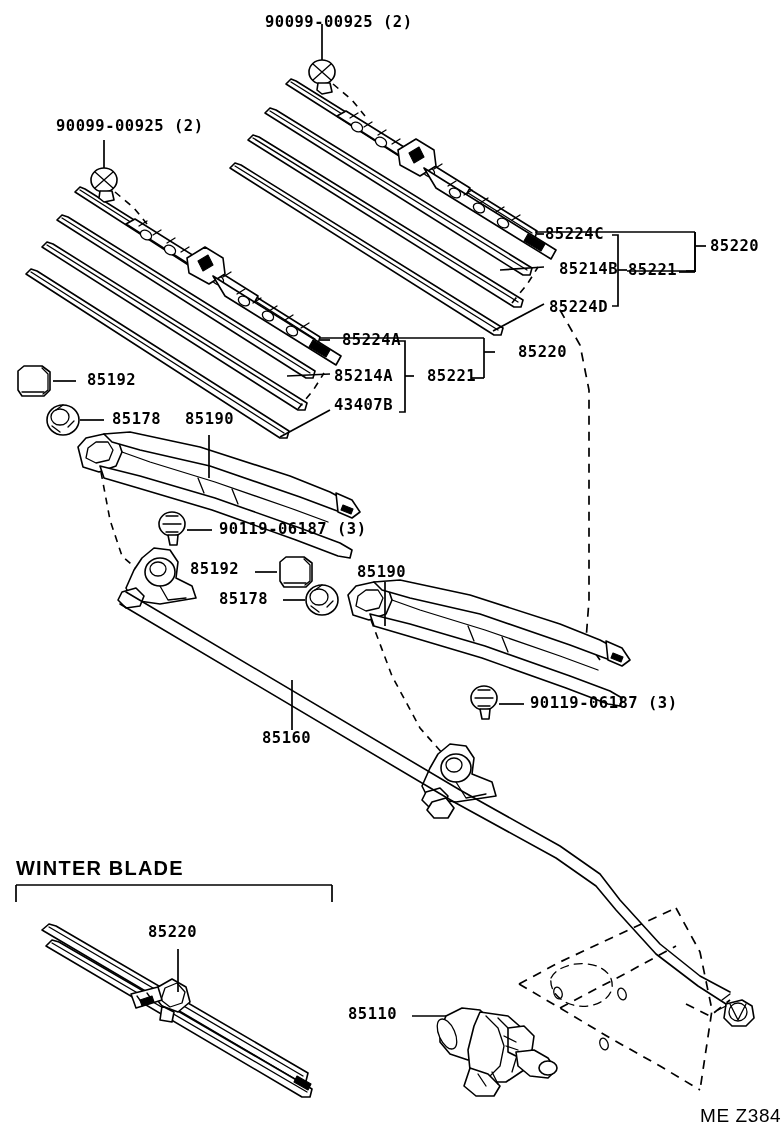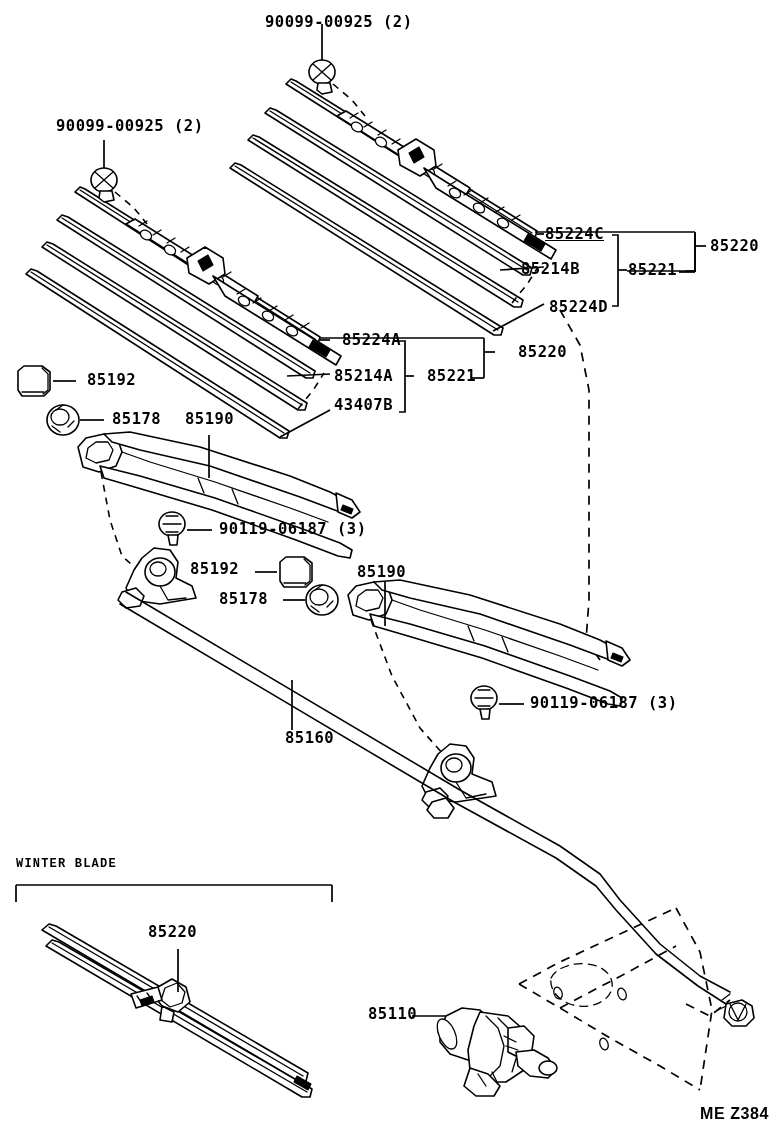--- a/index.html
+++ b/index.html
@@ -18,30 +18,30 @@
     letter-spacing:0.5px;
     font-weight:700;
     color:#000;
     white-space:nowrap;
     line-height:1;
     -webkit-font-smoothing:none;
   }
   .corner{
     position:absolute;
     font-family:"Liberation Sans", sans-serif;
-    font-size:16px;
-    font-weight:700;
+    font-size:19px;
+    font-weight:400;
     letter-spacing:0.6px;
     white-space:nowrap;
     color:#000;
   }
   .boxtitle{
     position:absolute;
-    font-family:Liberation Mono, monospace;
-    font-size:12px;
+    font-family:Liberation Sans, sans-serif;
+    font-size:20px;
     font-weight:700;
     letter-spacing:1.2px;
     white-space:nowrap;
     color:#000;
   }
 </style>
 </head>
 <body>
 
 <div id="stage">
@@ -317,43 +317,43 @@
         <path class="sf" d="M162,1006 L174,1012 L172,1022 L160,1020 Z"></path>
       </g>
       <line class="lead" x1="178" y1="949" x2="178" y2="992"></line>
     </g>
 
   </svg>
 
   <div class="lbl" style="left:265px;top:15px;">90099-00925 (2)</div>
   <div class="lbl" style="left:56px;top:119px;">90099-00925 (2)</div>
 
-  <div class="lbl" style="left:545px;top:227px;text-decoration:underline;">85224C</div>
-  <div class="lbl" style="left:521px;top:262px;">85214B</div>
+  <div class="lbl" style="left:545px;top:227px;">85224C</div>
+  <div class="lbl" style="left:559px;top:262px;">85214B</div>
   <div class="lbl" style="left:549px;top:300px;">85224D</div>
   <div class="lbl" style="left:628px;top:263px;">85221</div>
   <div class="lbl" style="left:710px;top:239px;">85220</div>
 
   <div class="lbl" style="left:342px;top:333px;">85224A</div>
   <div class="lbl" style="left:334px;top:369px;">85214A</div>
   <div class="lbl" style="left:334px;top:398px;">43407B</div>
   <div class="lbl" style="left:427px;top:369px;">85221</div>
   <div class="lbl" style="left:518px;top:345px;">85220</div>
 
   <div class="lbl" style="left:87px;top:373px;">85192</div>
   <div class="lbl" style="left:112px;top:412px;">85178</div>
   <div class="lbl" style="left:185px;top:412px;">85190</div>
   <div class="lbl" style="left:219px;top:522px;">90119-06187 (3)</div>
 
   <div class="lbl" style="left:190px;top:562px;">85192</div>
   <div class="lbl" style="left:219px;top:592px;">85178</div>
   <div class="lbl" style="left:357px;top:565px;">85190</div>
   <div class="lbl" style="left:530px;top:696px;">90119-06187 (3)</div>
 
-  <div class="lbl" style="left:262px;top:731px;margin-left:23px;">85160</div>
-  <div class="lbl" style="left:348px;top:1007px;margin-left:20px;">85110</div>
+  <div class="lbl" style="left:262px;top:731px;">85160</div>
+  <div class="lbl" style="left:348px;top:1007px;">85110</div>
 
   <div class="boxtitle" style="left:16px;top:857px;">WINTER BLADE</div>
   <div class="lbl" style="left:148px;top:925px;">85220</div>
 
   <div class="corner" style="left:700px;top:1105px;">ME Z384</div>
 
 </div>
 
 </body></html>

